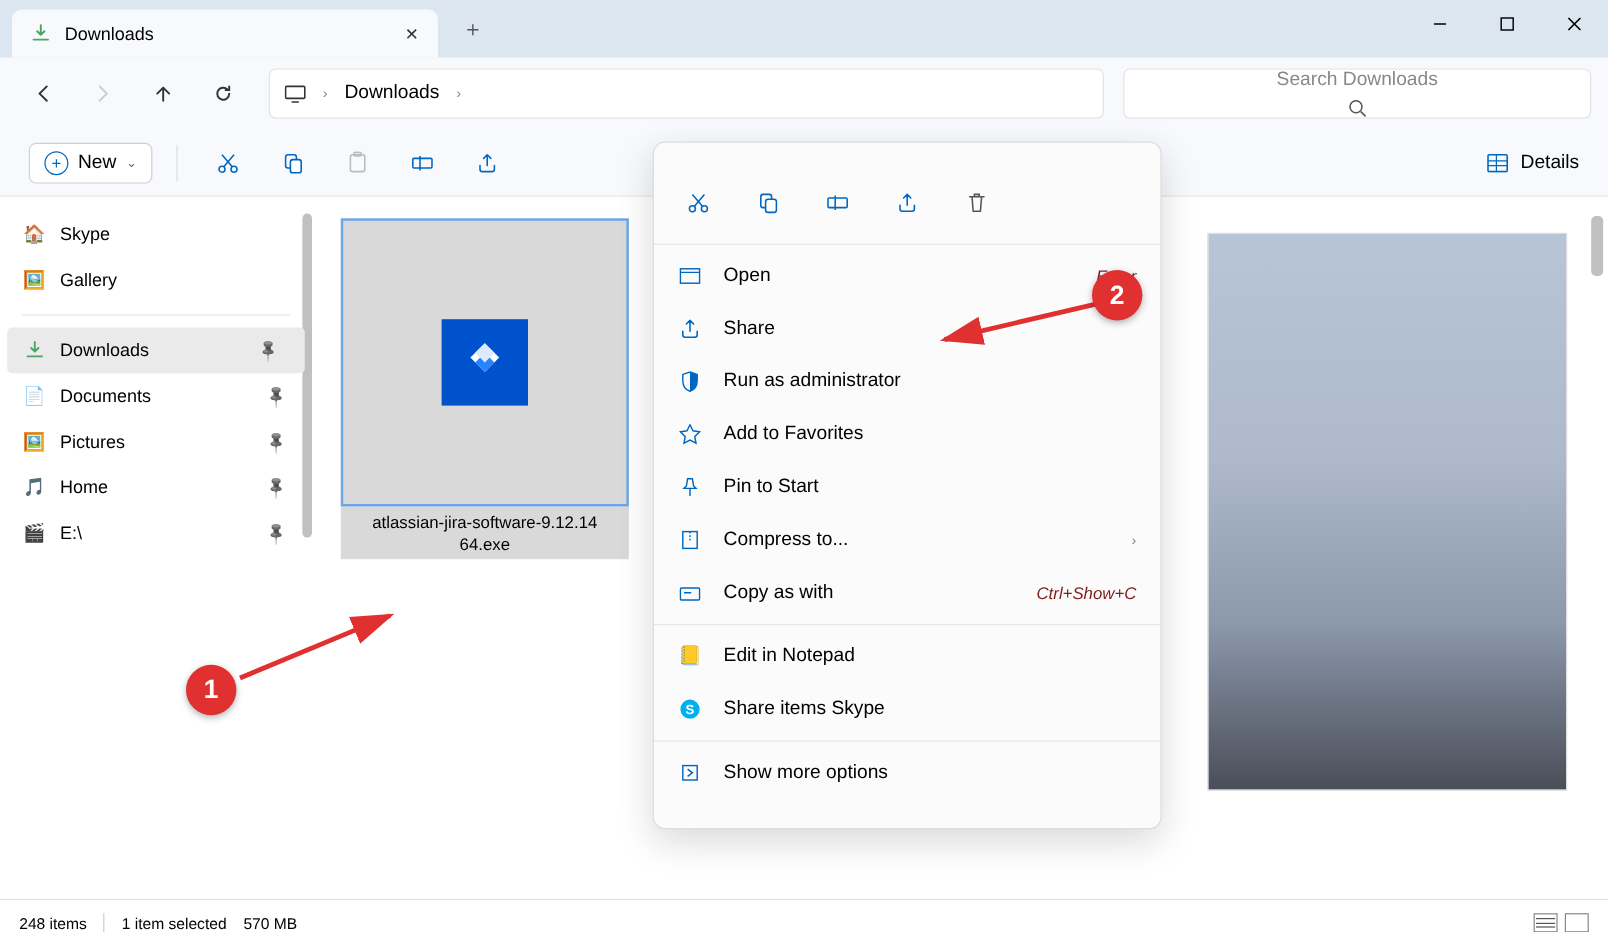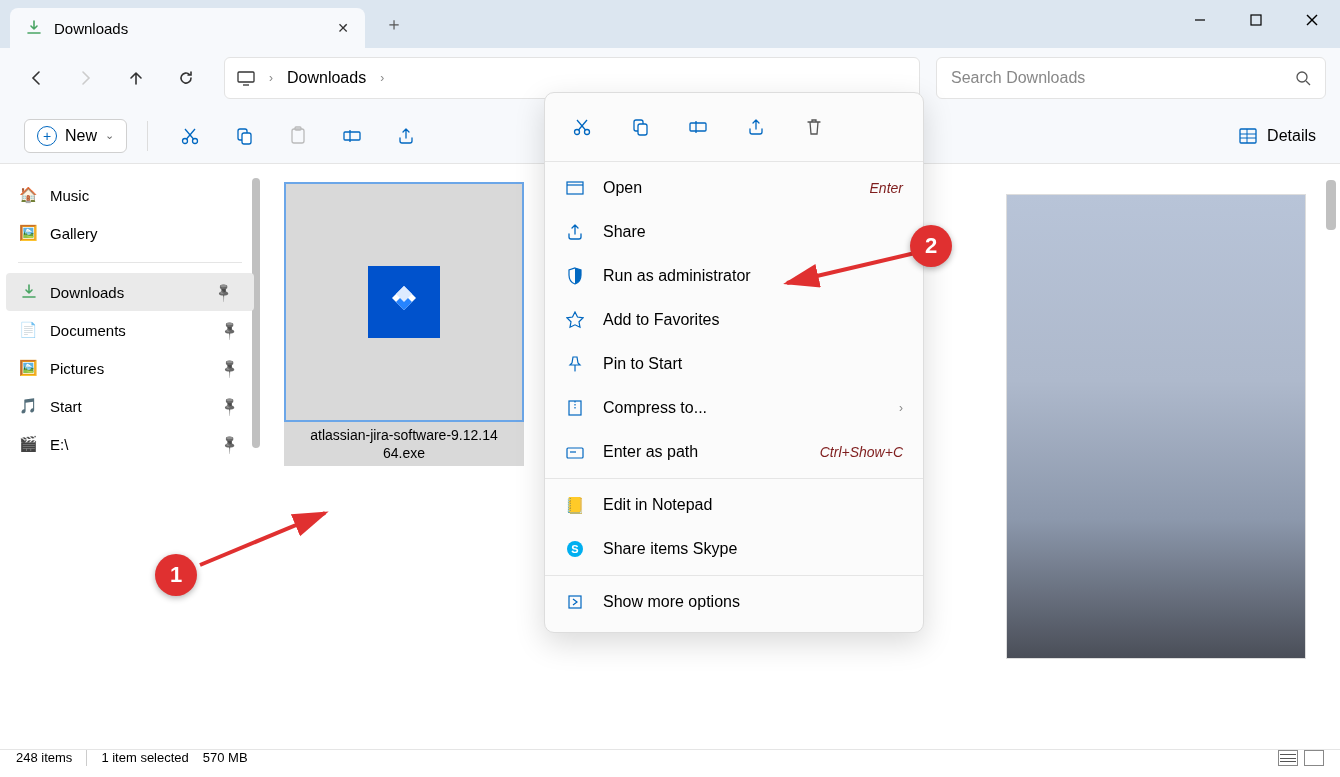--- a/index.html
+++ b/index.html
@@ -14,21 +14,21 @@
 .new-tab { margin-left: 20px; font-size: 18px; color: #555; cursor: pointer; }
 .window-controls { position: absolute; right: 0; top: 0; display: flex; }
 .window-controls div { width: 56px; height: 40px; display: flex; align-items: center; justify-content: center; font-size: 14px; cursor: pointer; }
 
 
 .navbar { height: 60px; background: #f7f9fc; display: flex; align-items: center; padding: 0 14px; gap: 6px; }
 .nav-btn { width: 44px; height: 44px; display: flex; align-items: center; justify-content: center; color: #333; border-radius: 6px; cursor: pointer; }
 .nav-btn.disabled { color: #bbb; }
 .addressbar { flex: 1; margin: 0 10px; height: 42px; background: #fff; border: 1px solid #e3e3e3; border-radius: 6px; display: flex; align-items: center; padding: 0 12px; gap: 14px; font-size: 16px; }
 .addressbar .chev { color: #888; font-size: 12px; }
-.searchbox { width: 390px; height: 42px; background: #fff; border: 1px solid #e3e3e3; border-radius: 6px; display: flex; align-items: center; padding: 0 14px; color: #888; font-size: 16px; justify-content: space-between; }
+.searchbox { width: 390px; height: 42px; background: #fff; border: 1px solid #e3e3e3; border-radius: 6px; display: flex; align-items: center; padding: 0 14px; color: #888; font-size: 16px; justify-content: space-between; flex-direction: column; }
 
 
 .toolbar { height: 56px; background: #f7f9fc; display: flex; align-items: center; padding: 0 24px; gap: 10px; border-bottom: 1px solid #e5e5e5; }
 .new-btn { display: flex; align-items: center; gap: 8px; padding: 6px 12px; border: 1px solid #d0d0d0; border-radius: 6px; background: #fff; cursor: pointer; }
 .new-btn .plus { width: 20px; height: 20px; border: 1.5px solid #0067c0; border-radius: 50%; display: flex; align-items: center; justify-content: center; color: #0067c0; font-size: 14px; }
 .tool-sep { width: 1px; height: 30px; background: #ddd; margin: 0 10px; }
 .tool-icon { width: 44px; height: 40px; display: flex; align-items: center; justify-content: center; color: #0067c0; cursor: pointer; border-radius: 4px; }
 .tool-icon.disabled { color: #bbb; }
 .toolbar-right { margin-left: auto; display: flex; align-items: center; gap: 10px; cursor: pointer; justify-content: flex-end; }
 
@@ -45,31 +45,31 @@
 .content { flex: 1; padding: 18px 24px; position: relative; }
 .content-scroll { position: absolute; right: 4px; top: 16px; width: 10px; height: 50px; background: #c0c0c0; border-radius: 4px; }
 .file-item { width: 240px; display: flex; flex-direction: column; align-items: flex-start; }
 .file-thumb { width: 240px; height: 240px; background: #d9d9d9; border: 2px solid #6ba6e8; display: flex; align-items: center; justify-content: center; position: relative; }
 .jira-icon { width: 72px; height: 72px; background: #0052cc; display: flex; align-items: center; justify-content: center; }
 .file-label { background: #d9d9d9; text-align: center; font-size: 14px; padding: 4px 2px; width: 100%; line-height: 1.3; }
 
 .preview { width: 300px; margin-top: 14px; margin-right: 20px; height: 465px; background: linear-gradient(180deg, #b8c4d8 0%, #aeb9cc 40%, #8c98ac 70%, #4a4e58 100%); border: 1px solid #ddd; position: absolute; right: 14px; top: 16px; }
 
 
-.context-menu { position: absolute; left: 544px; top: 92px; width: 380px; background: #fbfbfb; border: 1px solid #ddd; border-radius: 10px; box-shadow: 0 10px 30px rgba(0,0,0,0.15); z-index: 100; padding: 8px 0; }
+.context-menu { position: absolute; left: 544px; top: 118px; width: 424px; background: #fbfbfb; border: 1px solid #ddd; border-radius: 10px; box-shadow: 0 10px 30px rgba(0,0,0,0.15); z-index: 100; padding: 24px 0; }
 .ctx-toolbar { display: flex; gap: 20px; padding: 10px 18px 14px 18px; }
 .ctx-tool { width: 38px; height: 32px; display: flex; align-items: center; justify-content: center; color: #0067c0; cursor: pointer; }
 .ctx-sep { height: 1px; background: #e5e5e5; margin: 4px 0; }
 .ctx-item { display: flex; align-items: center; padding: 12px 20px; gap: 18px; font-size: 16px; cursor: pointer; position: relative; }
 .ctx-icon { width: 20px; height: 20px; display: flex; align-items: center; justify-content: center; color: #0067c0; }
 .ctx-shortcut { margin-left: auto; color: #7f1d1d; font-size: 14px; font-style: italic; }
 .ctx-chev { margin-left: auto; color: #888; font-size: 12px; }
 
 
-.statusbar { position: absolute; bottom: 0; left: 0; right: 0; height: 28px; border-top: 1px solid #e5e5e5; display: flex; align-items: flex-start; padding: 0 16px; font-size: 13px; gap: 14px; background: #fff; }
+.statusbar { position: absolute; bottom: 0; left: 0; right: 0; height: 28px; border-top: 1px solid #e5e5e5; display: flex; align-items: flex-end; padding: 0 16px; font-size: 13px; gap: 14px; background: #fff; }
 .status-sep { width: 1px; height: 16px; background: #ccc; }
 .view-toggles { margin-left: auto; display: flex; gap: 6px; }
 .view-toggle { width: 20px; height: 16px; border: 1px solid #888; cursor: pointer; }
 
 
 .badge { position: absolute; width: 42px; height: 42px; background: #e03030; border-radius: 50%; color: #fff; font-weight: bold; font-size: 22px; display: flex; align-items: center; justify-content: center; z-index: 200; box-shadow: 0 2px 6px rgba(0,0,0,0.3); }
 .arrow-svg { position: absolute; z-index: 150; pointer-events: none; }
 
 svg { display: block; }
 </style>
@@ -199,21 +199,21 @@
       </span>
     <span>Details</span>
   </div>
 </div>
 
 <div class="main">
   <div class="sidebar">
     <div class="sidebar-scroll"></div>
     <div class="side-item">
       <span class="side-icon">🏠</span>
-      <span>Music</span>
+      <span>Skype</span>
     </div>
     <div class="side-item">
       <span class="side-icon">🖼️</span>
       <span>Gallery</span>
     </div>
     <div class="side-sep"></div>
     <div class="side-item selected pinned">
       <span class="side-icon">
           <svg width="16" height="16" viewBox="0 0 16 16">
             <path d="M8 1v8m0 0l-3-3m3 3l3-3M2 13h12" stroke="#4aa564" stroke-width="1.6" fill="none" stroke-linecap="round"></path>
@@ -224,21 +224,21 @@
     <div class="side-item pinned">
       <span class="side-icon">📄</span>
       <span>Documents</span>
     </div>
     <div class="side-item pinned">
       <span class="side-icon">🖼️</span>
       <span>Pictures</span>
     </div>
     <div class="side-item pinned">
       <span class="side-icon">🎵</span>
-      <span>Start</span>
+      <span>Home</span>
     </div>
     <div class="side-item pinned">
       <span class="side-icon">🎬</span>
       <span>E:\</span>
     </div>
   </div>
 
   <div class="content">
     <div class="content-scroll"></div>
     <div class="file-item">
@@ -347,21 +347,21 @@
     <span>Compress to...</span>
     <span class="ctx-chev">›</span>
   </div>
   <div class="ctx-item">
     <span class="ctx-icon">
         <svg width="18" height="16" viewBox="0 0 18 16">
           <rect x="1" y="4" width="16" height="10" rx="1" stroke="#0067c0" stroke-width="1.2" fill="none"></rect>
           <line x1="4" y1="8" x2="10" y2="8" stroke="#0067c0" stroke-width="1.2"></line>
         </svg>
       </span>
-    <span>Enter as path</span>
+    <span>Copy as with</span>
     <span class="ctx-shortcut">Ctrl+Show+C</span>
   </div>
   <div class="ctx-sep"></div>
   <div class="ctx-item">
     <span class="ctx-icon">📒</span>
     <span>Edit in Notepad</span>
   </div>
   <div class="ctx-item">
     <span class="ctx-icon">
         <svg width="18" height="18" viewBox="0 0 18 18">

